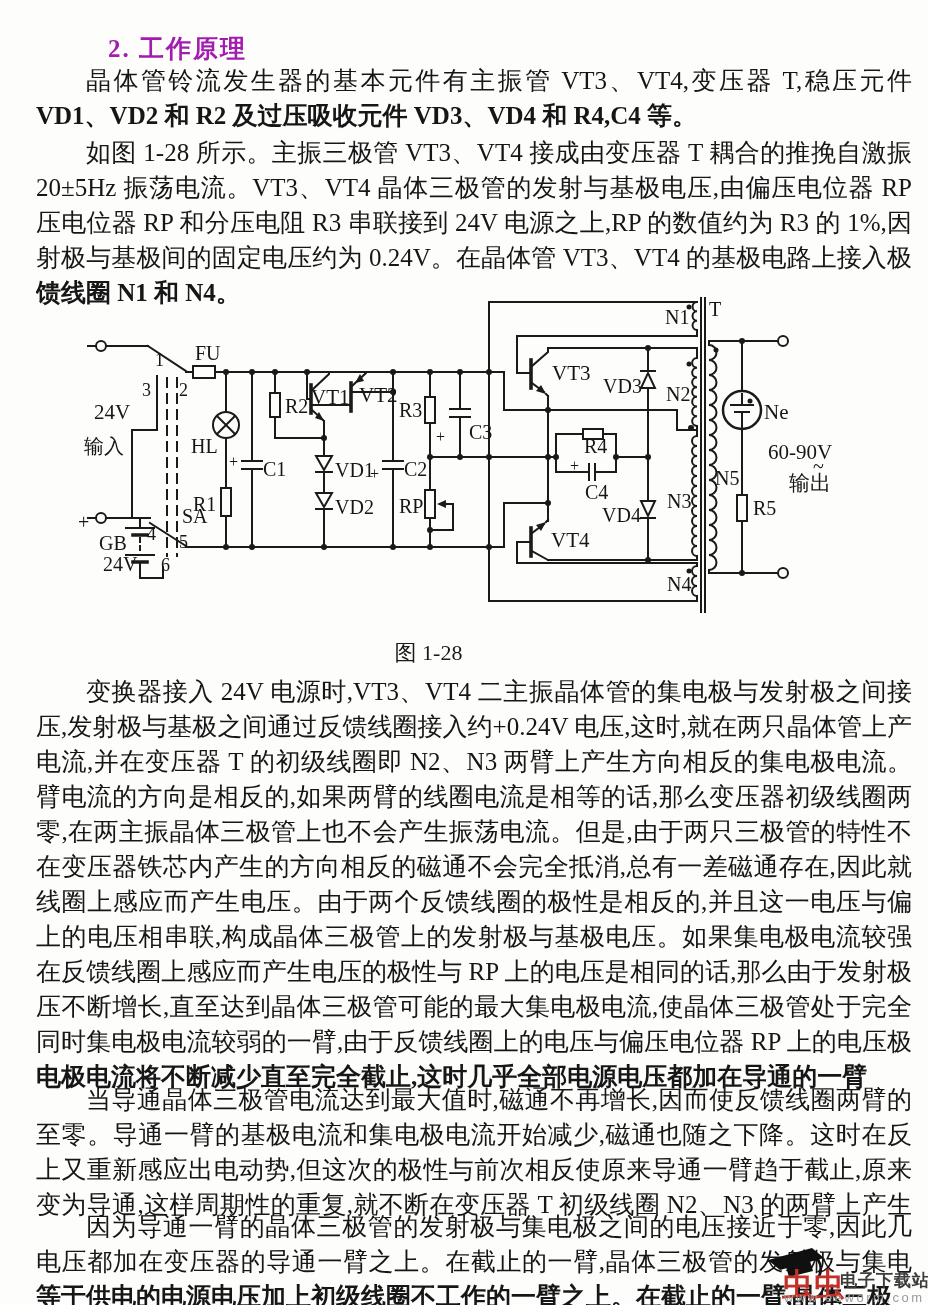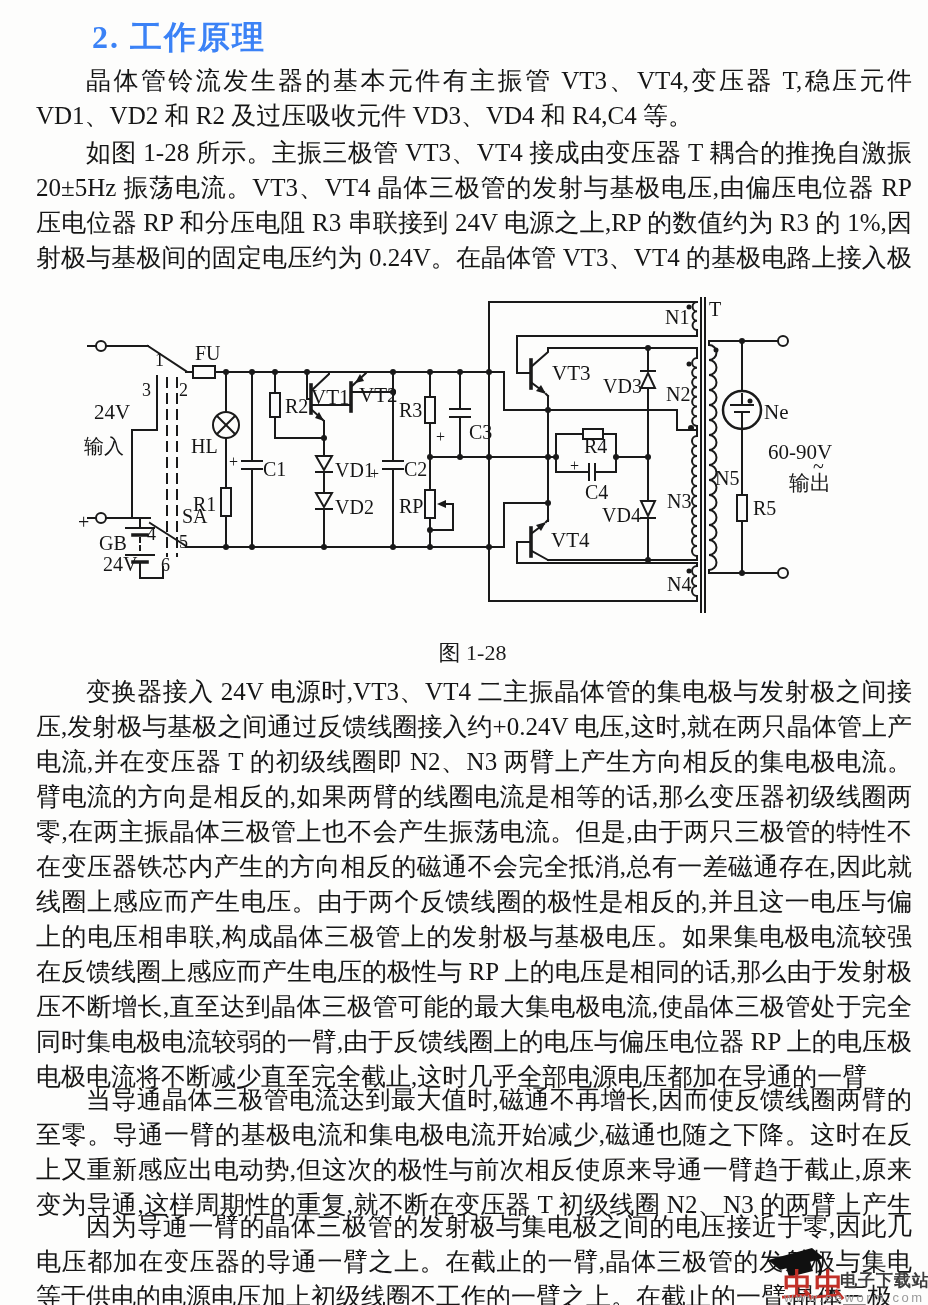--- a/index.html
+++ b/index.html
@@ -1,39 +1,39 @@
 <!DOCTYPE html>
 <html><head>
 <meta charset="utf-8">
 <style>
   html,body{margin:0;padding:0;}
   body{width:928px;height:1305px;background:#fdfdfc;overflow:hidden;
        font-family:"Liberation Serif","DejaVu Serif",serif;color:#141414;}
   .page{position:relative;width:928px;height:1305px;}
-  .heading{position:absolute;left:92px;top:16px;margin:0;font-size:32px;font-weight:bold;
-           letter-spacing:2px;color:#3b82f6;}
+  .heading{position:absolute;left:92px;top:16px;margin:16px;font-size:25px;font-weight:bold;
+           letter-spacing:2px;color:#a21caf;}
   .para{position:absolute;left:36px;width:876px;}
   .jline{height:35px;line-height:35px;font-size:25px;overflow:hidden;
          text-align:justify;text-align-last:justify;text-justify:inter-character;
          white-space:normal;color:#161616;}
-  .jline.short{text-align:left;text-align-last:left;}
+  .jline.short{text-align:left;text-align-last:left;font-weight:bold;}
   .jline.indent{padding-left:50px;}
   svg.circuit{position:absolute;left:0;top:0;pointer-events:none;}
   .wire{stroke:#1a1a1a;stroke-width:2;fill:none;stroke-linecap:square;}
   .thick{stroke-width:3.6;}
   .cap25{stroke-width:2.5;}
   .dots circle{fill:#1a1a1a;stroke:none;}
   .arr{fill:#1a1a1a;stroke:none;}
   .lbl{fill:#161616;stroke:none;font-family:"Liberation Serif","DejaVu Serif",serif;font-size:20px;}
   .lbl.s21{font-size:21px;}
   .lbl.s16{font-size:16px;}
   .lbl.s18{font-size:18px;}
   .caption-wm{position:absolute;left:308px;top:630px;width:320px;font-family:"Liberation Sans","DejaVu Sans",sans-serif;
               font-size:35px;color:#cbcbcb;letter-spacing:2px;}
-  .caption{position:absolute;left:0;top:638px;width:857px;text-align:center;font-size:22px;color:#1b1b1b;padding-left:44px;}
+  .caption{position:absolute;left:0;top:638px;width:857px;text-align:center;font-size:22px;color:#1b1b1b;}
   svg.wm{position:absolute;left:746px;top:1238px;}
   .wmzh{fill:#c23028;font-size:31px;font-weight:bold;font-family:"Liberation Serif","DejaVu Serif",serif;}
   .wmsuf{fill:#3c3c3c;font-size:17px;font-weight:bold;font-family:"Liberation Serif","DejaVu Serif",serif;letter-spacing:1px;}
   .wmurl{fill:#9a9a9a;font-size:13px;font-family:"Liberation Sans","DejaVu Sans",sans-serif;letter-spacing:2.5px;}
 </style>
 </head>
 <body>
 
 <div class="page">
 
@@ -42,20 +42,21 @@
   <div class="para" style="top:63px">
     <div class="jline indent">晶体管铃流发生器的基本元件有主振管 VT3、VT4,变压器 T,稳压元件 VT1、VT2、</div>
     <div class="jline short">VD1、VD2 和 R2 及过压吸收元件 VD3、VD4 和 R4,C4 等。</div>
   </div>
 
   <div class="para" style="top:135px">
     <div class="jline indent">如图 1-28 所示。主振三极管 VT3、VT4 接成由变压器 T 耦合的推挽自激振荡电路,产生</div>
     <div class="jline">20±5Hz 振荡电流。VT3、VT4 晶体三极管的发射与基极电压,由偏压电位器 RP 两端取得。偏</div>
     <div class="jline">压电位器 RP 和分压电阻 R3 串联接到 24V 电源之上,RP 的数值约为 R3 的 1%,因此加在发</div>
     <div class="jline">射极与基极间的固定电压约为 0.24V。在晶体管 VT3、VT4 的基极电路上接入极性相反的反</div>
+    <div class="jline short">馈线圈 N1 和 N4。</div>
   </div>
 
   <svg class="circuit" width="928" height="660" viewBox="0 0 928 660">
 
     <g class="wire">
 
       <path d="M88,346 H96 M106,346 H148 M148,346 L186,371"></path>
       <path d="M186,372 H193 M215,372 H489"></path>
       <path d="M157,376 V430 H132 V518"></path>
       <path d="M88,518 H96 M106,518 H150 M150,523 L186,546 M186,547 H489"></path>

